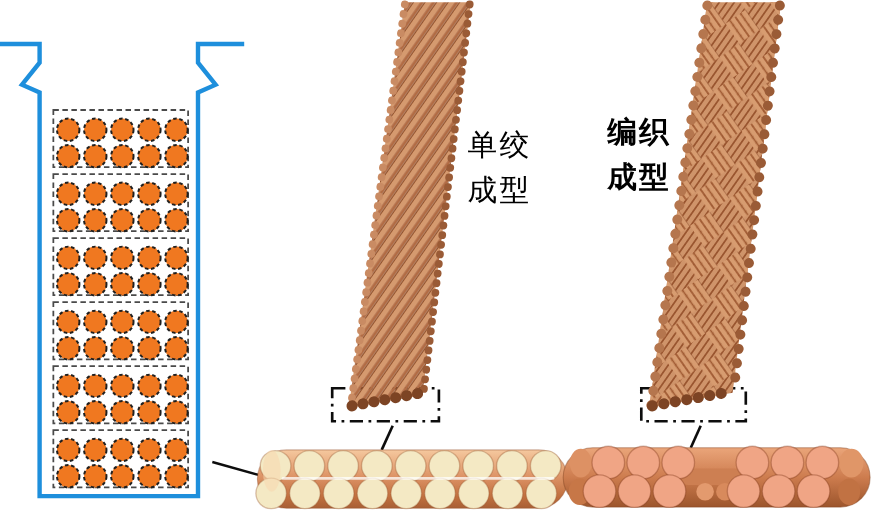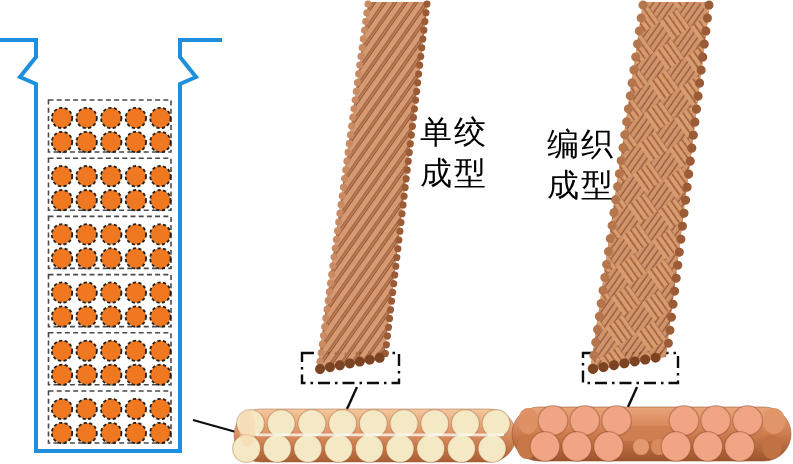--- a/index.html
+++ b/index.html
@@ -1,22 +1,22 @@
 <!DOCTYPE html>
 <html><head>
 <meta charset="utf-8">
 <style>
   html,body{margin:0;padding:0;background:#fff;}
   .canvas{position:relative;width:793px;height:464px;background:#ffffff;overflow:hidden;
           font-family:"Liberation Serif","DejaVu Serif",serif;}
   .canvas svg{position:absolute;left:0;top:0;}
   .cn-label{position:absolute;width:88px;text-align:center;color:#000;
-            font-size:32px;line-height:41px;font-weight:400;letter-spacing:2px;}
+            font-size:27px;line-height:41px;font-weight:400;letter-spacing:2px;}
   .lbl-twist{left:410px;top:112px;}
-  .lbl-braid{left:537px;top:124px;}
+  .lbl-braid{left:537px;top:100px;font-weight:bold;}
 </style>
 </head>
 <body>
 
 <div class="canvas">
 <svg width="793" height="464" viewBox="0 0 793 464">
   <defs>
 
     <pattern id="pTwist" patternUnits="userSpaceOnUse" width="8.6" height="8.6" patternTransform="rotate(35)">
       <rect x="0" y="0" width="4.4" height="8.6" fill="#d59a6f"></rect>

